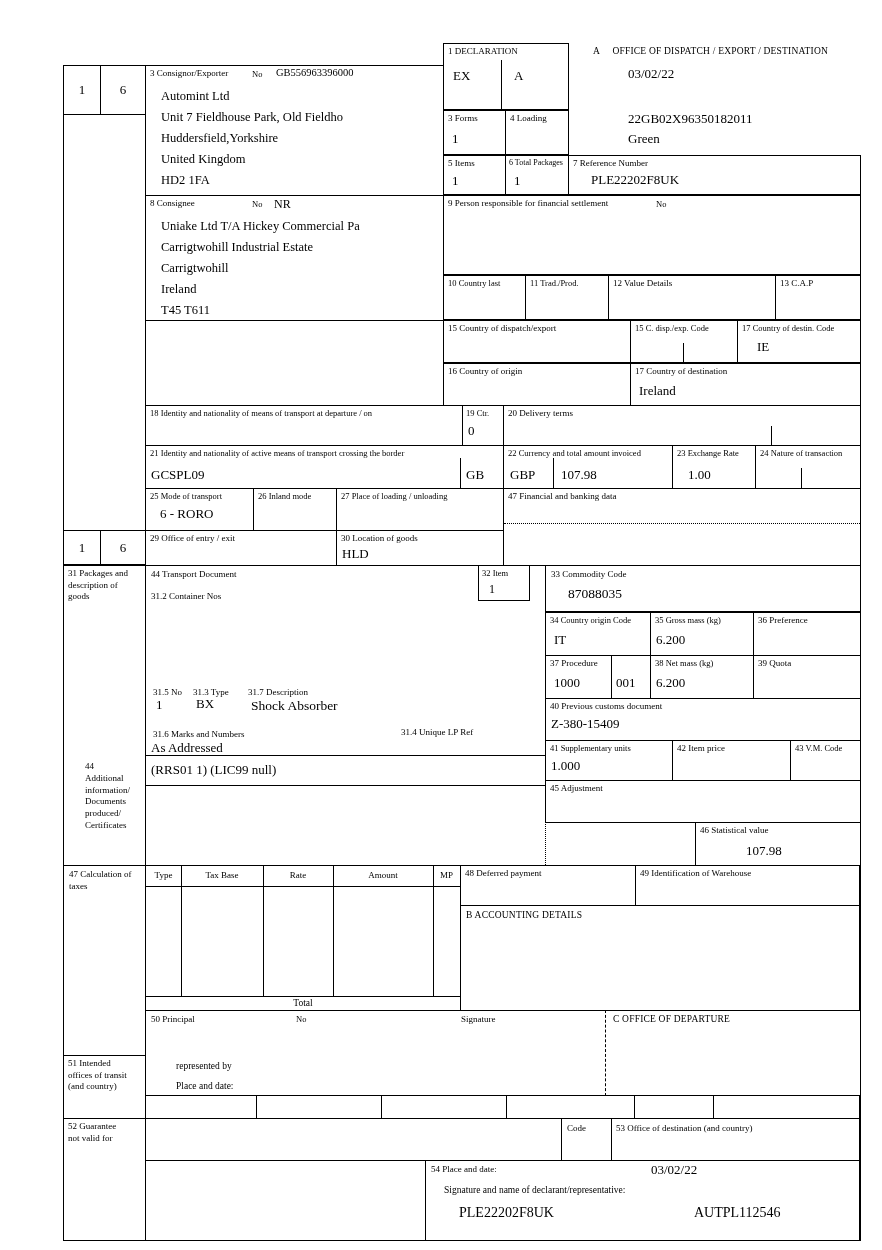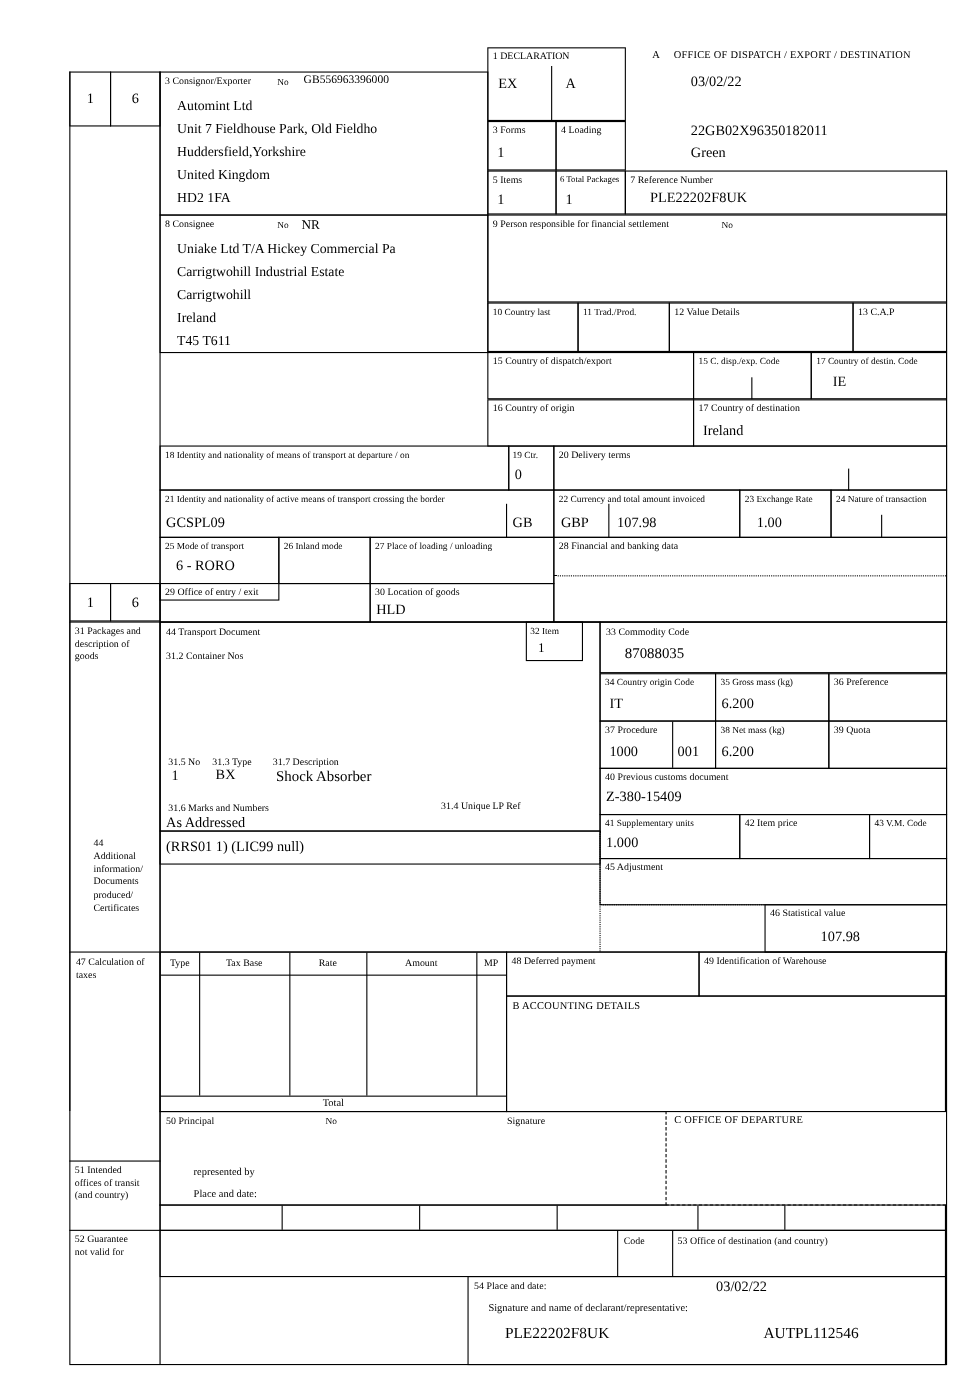--- a/index.html
+++ b/index.html
@@ -171,32 +171,32 @@
   </div>
   <div class="b" style="left:672px;top:445px;width:84px;height:44px">
     <div class="l ls" style="left:4px;top:2px">23 Exchange Rate</div>
     <div class="v" style="left:15px;top:21px">1.00</div>
   </div>
   <div class="b" style="left:755px;top:445px;width:106px;height:44px">
     <div class="l ls" style="left:4px;top:2px">24 Nature of transaction</div>
     <div class="vl" style="left:45px;top:22px;height:21px"></div>
   </div>
 
-  <div class="b" style="left:145px;top:488px;width:109px;height:58px">
+  <div class="b" style="left:145px;top:488px;width:109px;height:43px">
     <div class="l ls" style="left:4px;top:2px">25 Mode of transport</div>
     <div class="v" style="left:14px;top:17px">6 - RORO</div>
   </div>
   <div class="b" style="left:253px;top:488px;width:84px;height:43px">
     <div class="l ls" style="left:4px;top:2px">26 Inland mode</div>
   </div>
   <div class="b" style="left:336px;top:488px;width:168px;height:43px">
     <div class="l ls" style="left:4px;top:2px">27 Place of loading / unloading</div>
   </div>
   <div class="b" style="left:503px;top:488px;width:358px;height:78px">
-    <div class="l" style="left:4px;top:2px">28 Financial and banking data</div>
+    <div class="l" style="left:4px;top:2px">47 Financial and banking data</div>
     <div class="dh" style="left:0;top:34px;width:356px"></div>
   </div>
   <div class="b" style="left:145px;top:530px;width:192px;height:36px">
     <div class="l" style="left:4px;top:2px">29 Office of entry / exit</div>
   </div>
   <div class="b" style="left:336px;top:530px;width:168px;height:36px">
     <div class="l" style="left:4px;top:2px">30 Location of goods</div>
     <div class="v" style="left:5px;top:15px">HLD</div>
   </div>
 

